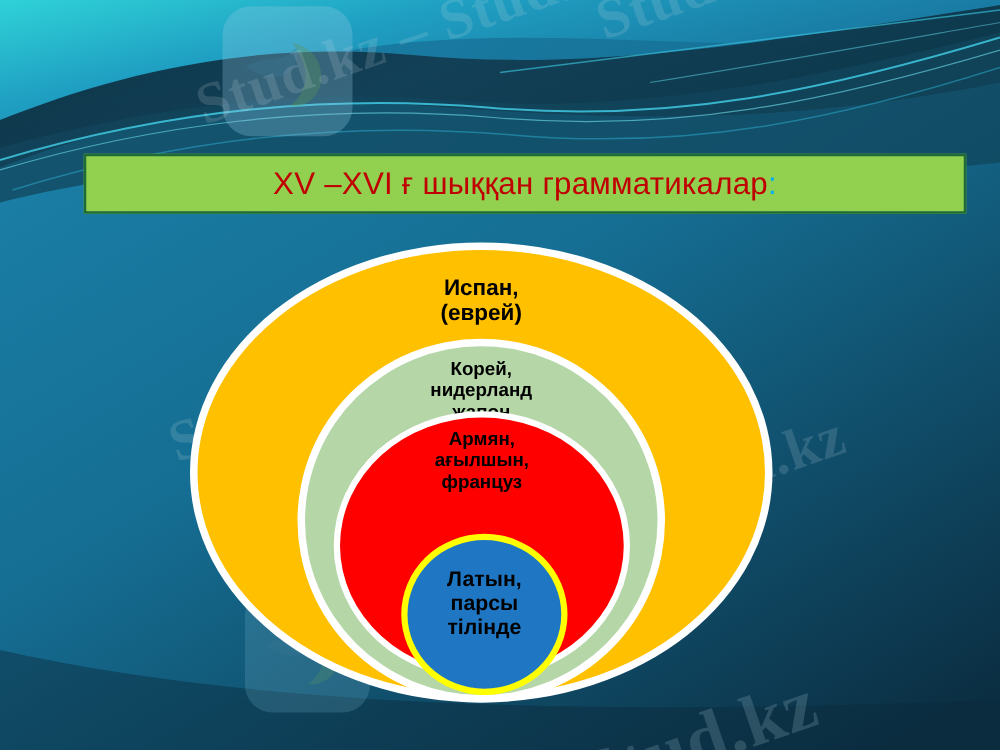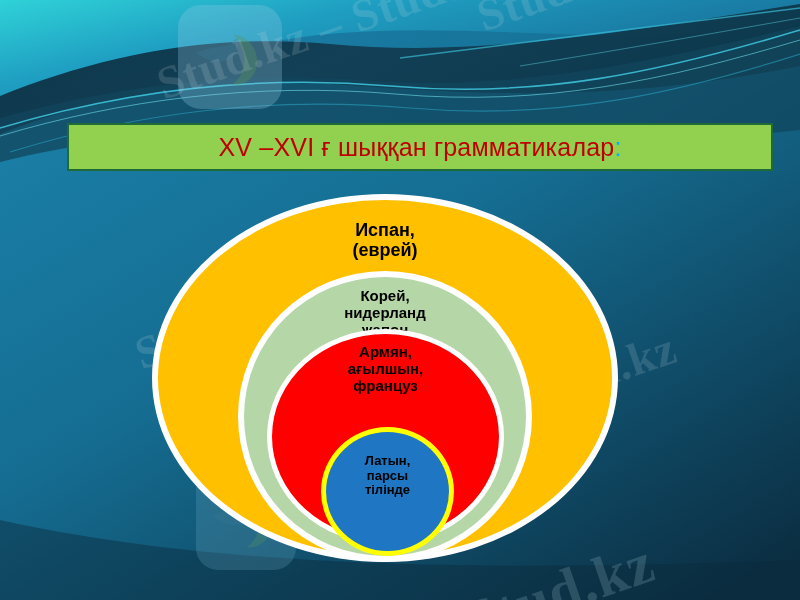--- a/index.html
+++ b/index.html
@@ -131,21 +131,21 @@
   #ellipse-inner {
     left: 321px;
     top: 427px;
     width: 133px;
     height: 129px;
     background: #1f77c4;
     border: 5px solid #ffff00;
   }
   #label-inner {
     margin-top: 22px;
-    font-size: 13px;
+    font-size: 17px;
   }
 </style>
 </head>
 <body>
 
 <div id="slide">
 
   <svg class="bg-svg" viewBox="0 0 800 600" preserveAspectRatio="none">
     <defs>
       <linearGradient id="gTop" x1="0" y1="0" x2="1" y2="0.6">

